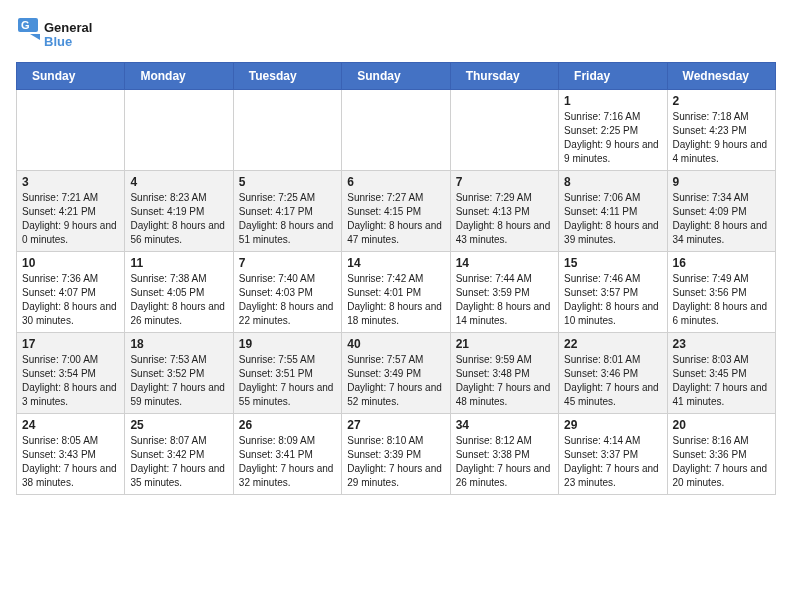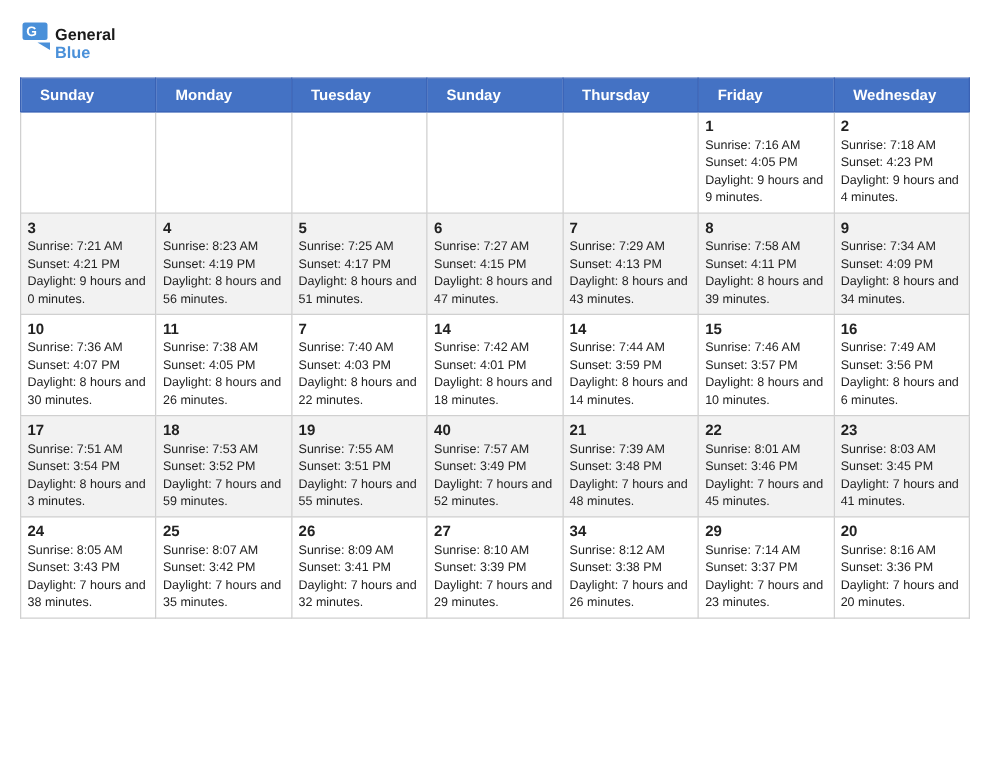--- a/index.html
+++ b/index.html
@@ -104,21 +104,21 @@
   <tbody id="calendar-body">
   <tr>
         <td class="empty-cell"></td>
         <td class="empty-cell"></td>
         <td class="empty-cell"></td>
         <td class="empty-cell"></td>
         <td class="empty-cell"></td>
         <td>
           <span class="day-number">1</span>
           <div class="day-info">Sunrise: 7:16 AM
-Sunset: 4:05 PM
+Sunset: 2:25 PM
 Daylight: 9 hours and 9 minutes.</div>
         </td>
         <td>
           <span class="day-number">2</span>
           <div class="day-info">Sunrise: 7:18 AM
 Sunset: 4:23 PM
 Daylight: 9 hours and 4 minutes.</div>
         </td>
       </tr>
       <tr>
@@ -147,21 +147,21 @@
 Daylight: 8 hours and 47 minutes.</div>
         </td>
         <td>
           <span class="day-number">7</span>
           <div class="day-info">Sunrise: 7:29 AM
 Sunset: 4:13 PM
 Daylight: 8 hours and 43 minutes.</div>
         </td>
         <td>
           <span class="day-number">8</span>
-          <div class="day-info">Sunrise: 7:58 AM
+          <div class="day-info">Sunrise: 7:06 AM
 Sunset: 4:11 PM
 Daylight: 8 hours and 39 minutes.</div>
         </td>
         <td>
           <span class="day-number">9</span>
           <div class="day-info">Sunrise: 7:34 AM
 Sunset: 4:09 PM
 Daylight: 8 hours and 34 minutes.</div>
         </td>
       </tr>
@@ -205,21 +205,21 @@
         <td>
           <span class="day-number">16</span>
           <div class="day-info">Sunrise: 7:49 AM
 Sunset: 3:56 PM
 Daylight: 8 hours and 6 minutes.</div>
         </td>
       </tr>
       <tr>
         <td>
           <span class="day-number">17</span>
-          <div class="day-info">Sunrise: 7:51 AM
+          <div class="day-info">Sunrise: 7:00 AM
 Sunset: 3:54 PM
 Daylight: 8 hours and 3 minutes.</div>
         </td>
         <td>
           <span class="day-number">18</span>
           <div class="day-info">Sunrise: 7:53 AM
 Sunset: 3:52 PM
 Daylight: 7 hours and 59 minutes.</div>
         </td>
         <td>
@@ -229,21 +229,21 @@
 Daylight: 7 hours and 55 minutes.</div>
         </td>
         <td>
           <span class="day-number">40</span>
           <div class="day-info">Sunrise: 7:57 AM
 Sunset: 3:49 PM
 Daylight: 7 hours and 52 minutes.</div>
         </td>
         <td>
           <span class="day-number">21</span>
-          <div class="day-info">Sunrise: 7:39 AM
+          <div class="day-info">Sunrise: 9:59 AM
 Sunset: 3:48 PM
 Daylight: 7 hours and 48 minutes.</div>
         </td>
         <td>
           <span class="day-number">22</span>
           <div class="day-info">Sunrise: 8:01 AM
 Sunset: 3:46 PM
 Daylight: 7 hours and 45 minutes.</div>
         </td>
         <td>
@@ -279,21 +279,21 @@
 Daylight: 7 hours and 29 minutes.</div>
         </td>
         <td>
           <span class="day-number">34</span>
           <div class="day-info">Sunrise: 8:12 AM
 Sunset: 3:38 PM
 Daylight: 7 hours and 26 minutes.</div>
         </td>
         <td>
           <span class="day-number">29</span>
-          <div class="day-info">Sunrise: 7:14 AM
+          <div class="day-info">Sunrise: 4:14 AM
 Sunset: 3:37 PM
 Daylight: 7 hours and 23 minutes.</div>
         </td>
         <td>
           <span class="day-number">20</span>
           <div class="day-info">Sunrise: 8:16 AM
 Sunset: 3:36 PM
 Daylight: 7 hours and 20 minutes.</div>
         </td>
       </tr>

